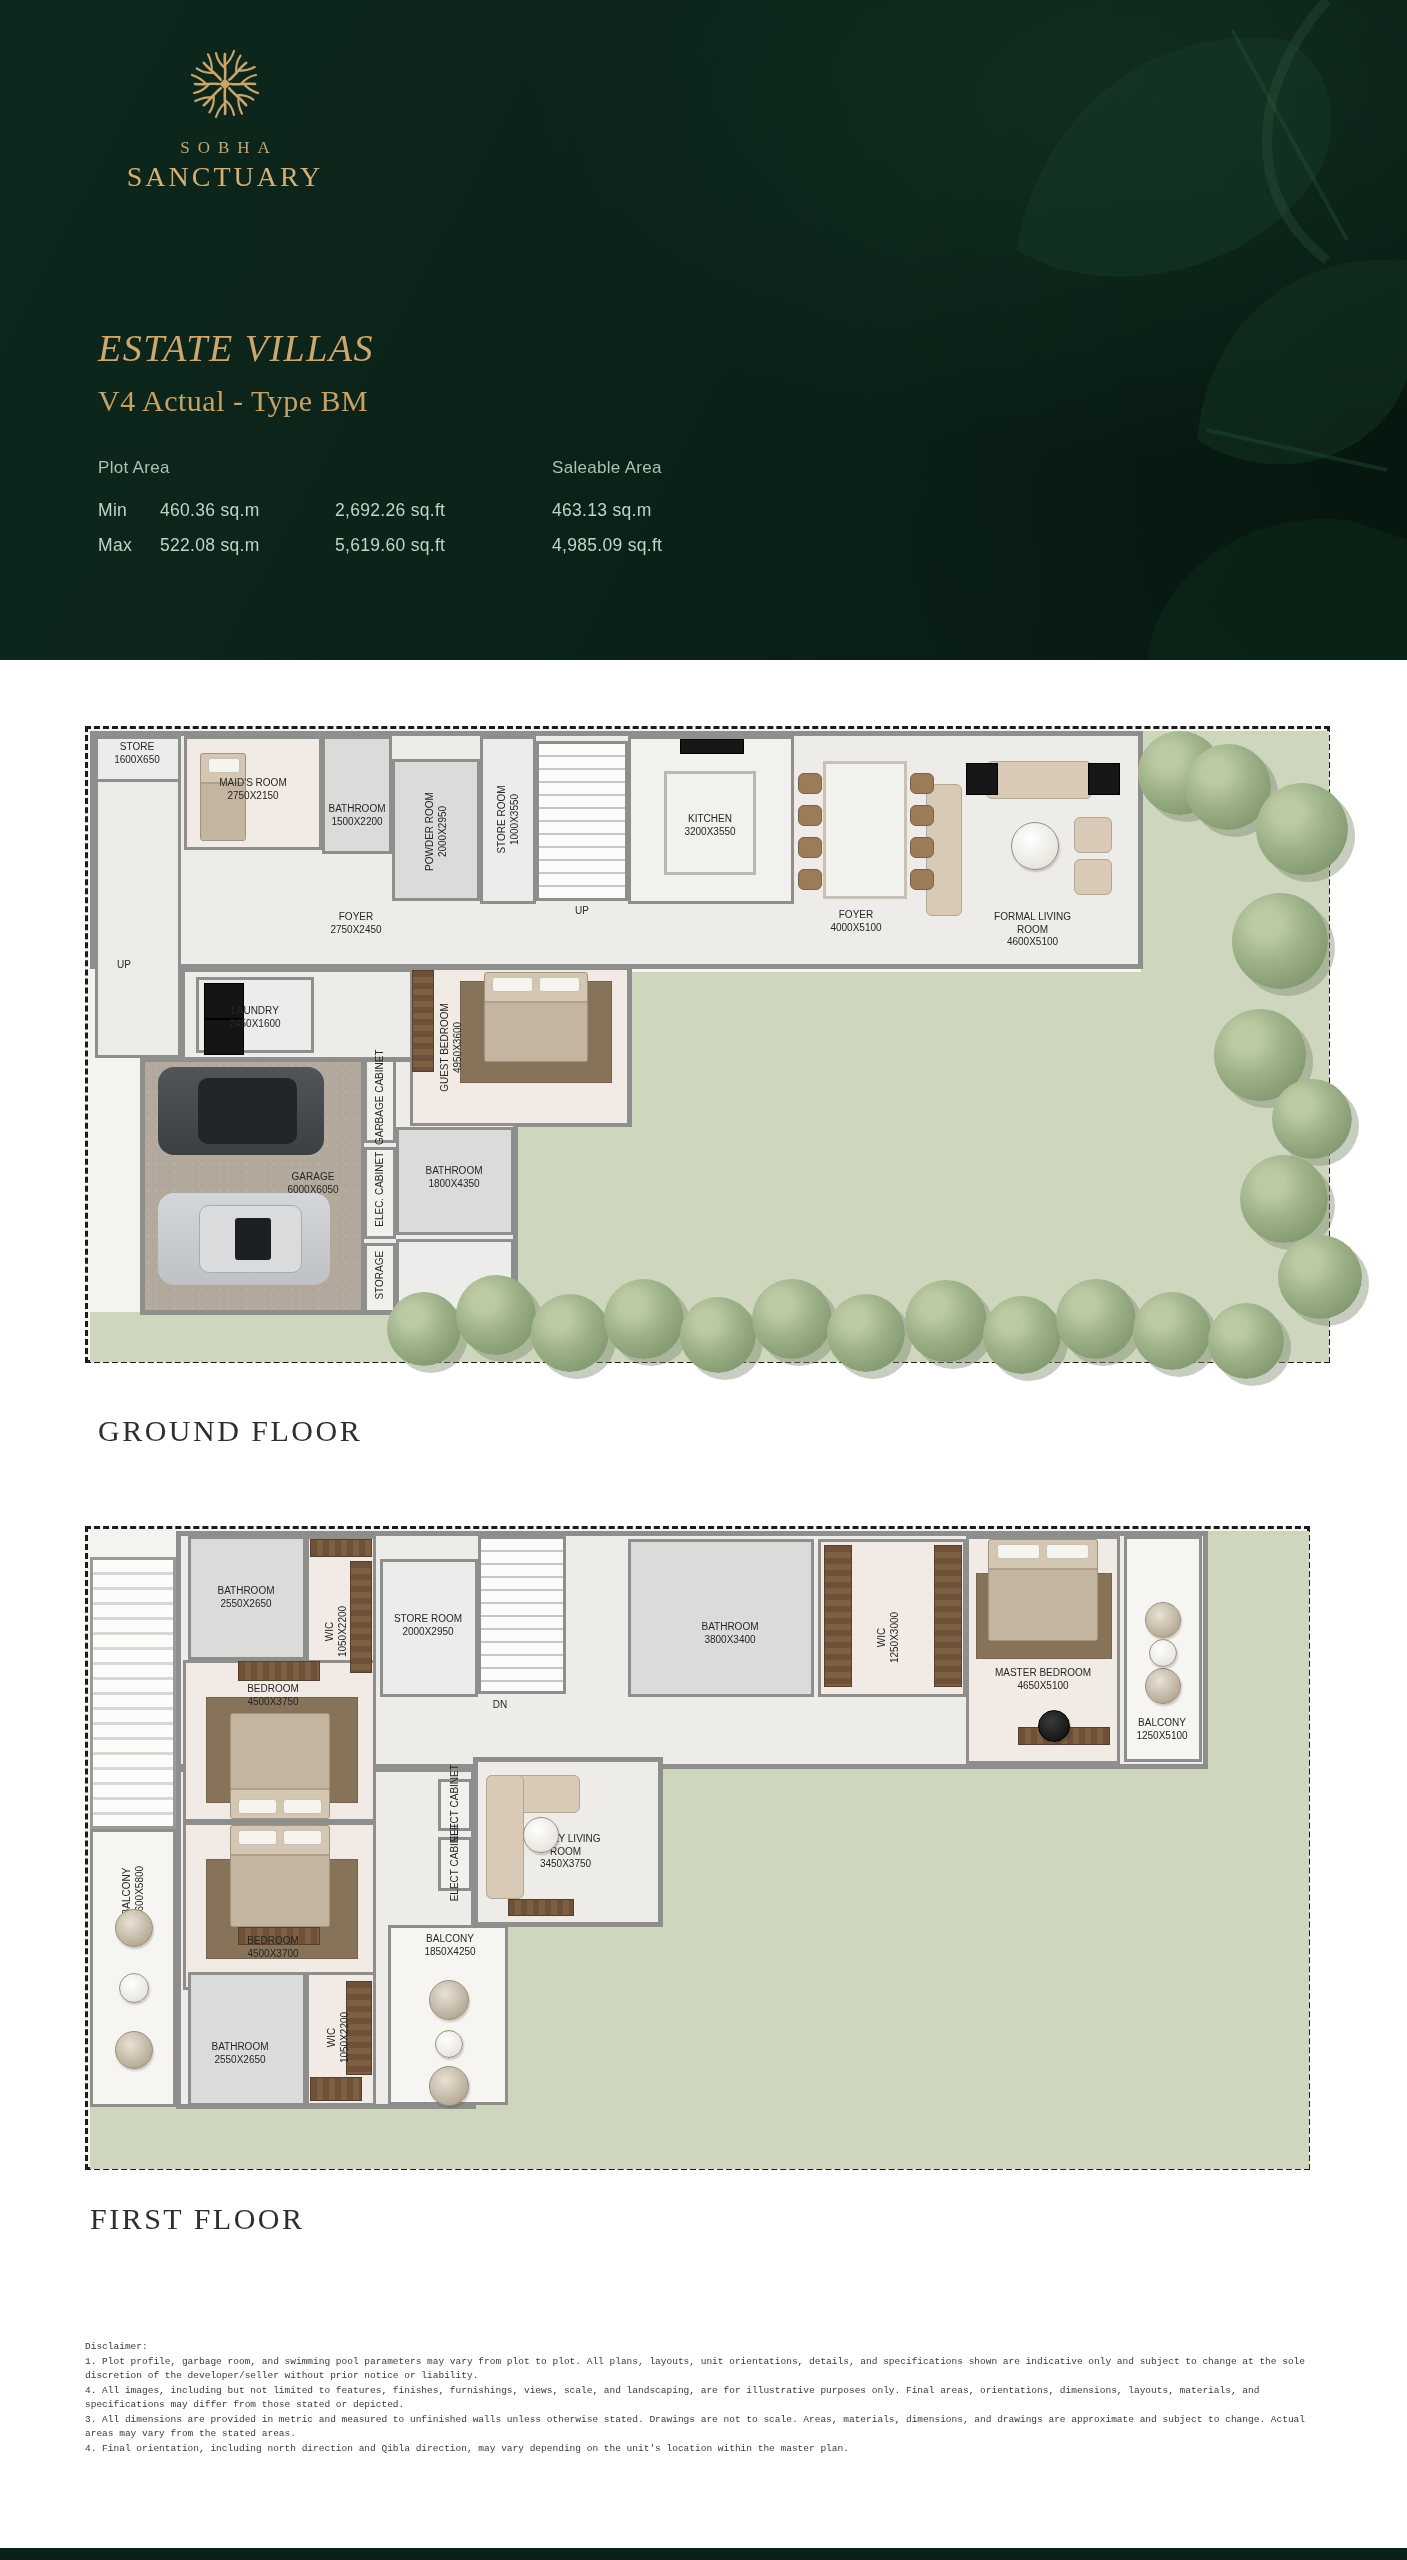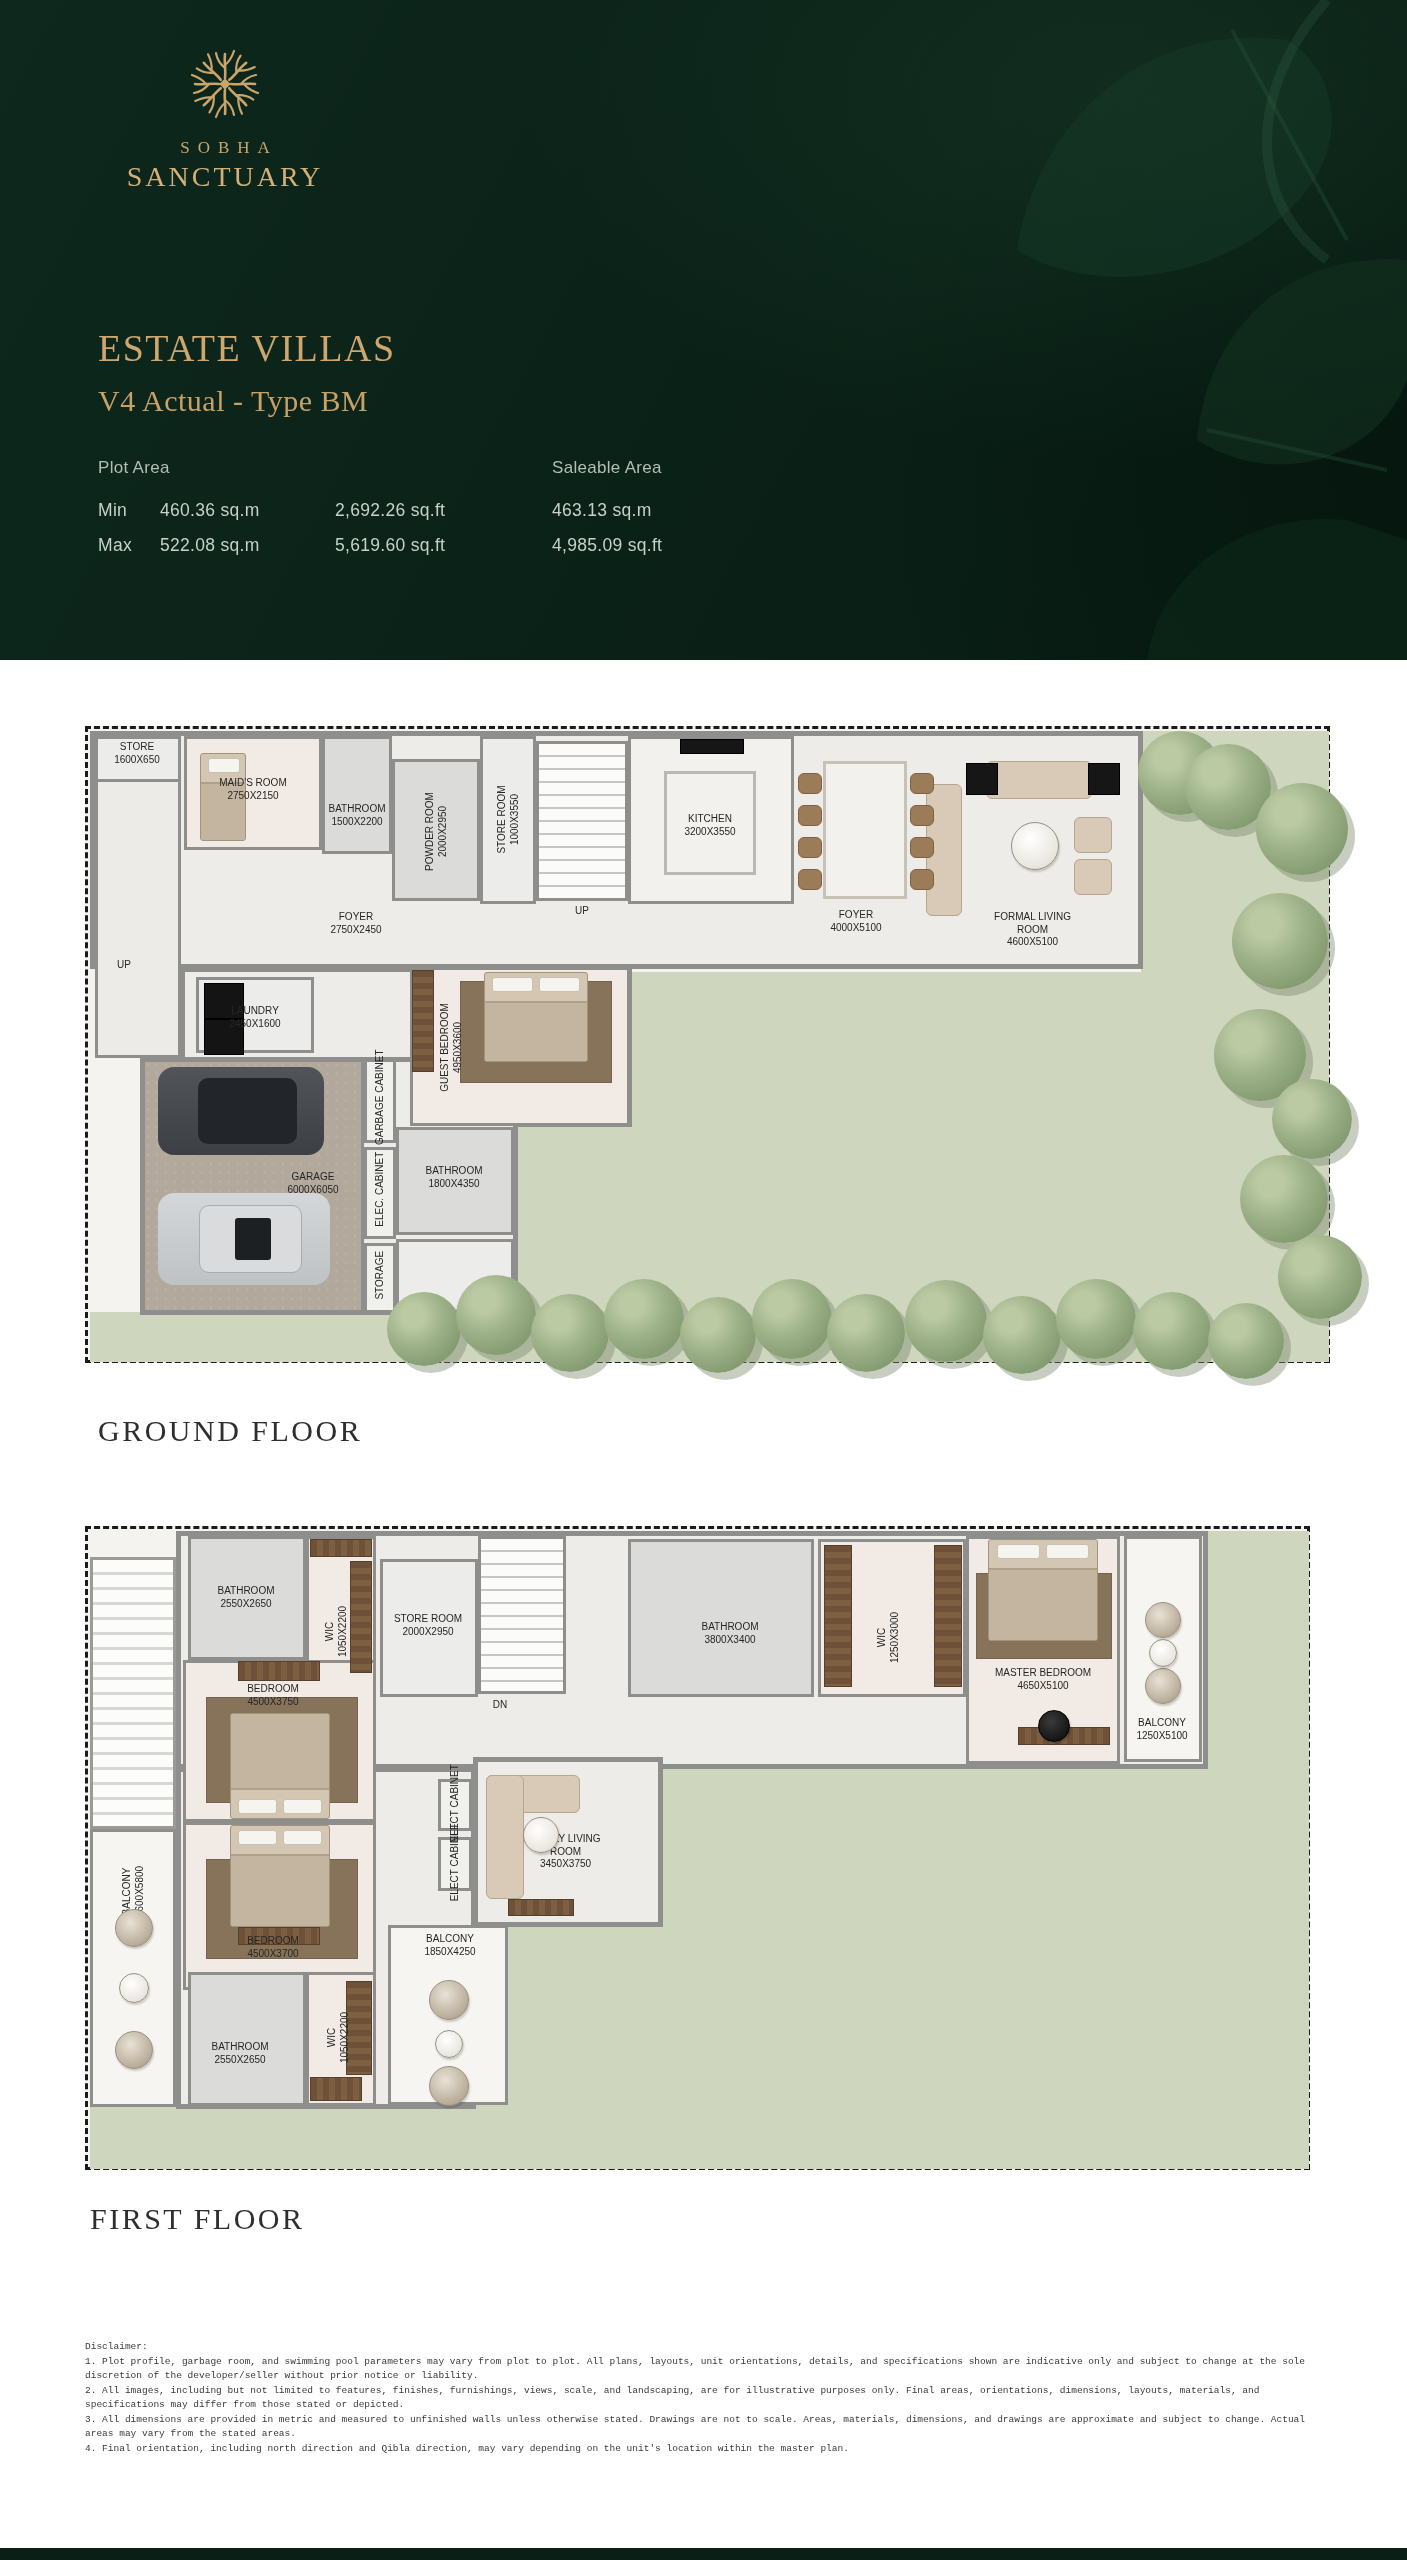--- a/index.html
+++ b/index.html
@@ -12,21 +12,21 @@
          radial-gradient(800px 800px at 102% 70%, rgba(4,20,13,.75), transparent 72%),
          linear-gradient(118deg,#0e281d 0%,#0b2218 45%,#081c13 100%);}
   .hdr svg.leaves{position:absolute;right:0;top:0;height:660px;width:760px;}
   .brand{position:absolute;left:85px;top:40px;width:280px;text-align:center;}
   .brand .lg{margin:0 auto;display:block;}
   .brand .nm1{font-family:"Liberation Serif",serif;font-size:17px;letter-spacing:8px;
               color:#c9a56c;margin-top:10px;padding-left:8px;}
   .brand .nm2{font-family:"Liberation Serif",serif;font-size:28px;letter-spacing:3px;
               color:#d4b078;margin-top:3px;}
   .htitle{position:absolute;left:98px;top:326px;font-family:"Liberation Serif",serif;
-          font-size:38px;letter-spacing:1.5px;color:#cda76f;}
+          font-size:38px;letter-spacing:1.5px;color:#cda76f;font-style:italic;}
   .hsub{position:absolute;left:98px;top:384px;font-family:"Liberation Serif",serif;
         font-size:30px;letter-spacing:.5px;color:#c7a167;}
   .alab{position:absolute;font-size:17px;color:#b2bfb5;letter-spacing:.3px;}
   .acell{position:absolute;font-size:17.5px;color:#c6d2c8;letter-spacing:.3px;}
   
   .plan{position:absolute;border:3px dashed #1b1b1b;background:#f4f3f0;box-sizing:border-box;}
   .lawn{position:absolute;background:#ced6bd;z-index:1;}
   .bld{position:absolute;background:#edece8;border:5px solid #8e8e8c;box-sizing:border-box;z-index:3;}
   .r{position:absolute;border:3px solid #8e8e8c;background:#ececea;box-sizing:border-box;z-index:4;}
   .r.bathf{background:#dbdbd9}.r.bedf{background:#f2eae4}.r.kitf{background:#f3f1ed}
@@ -326,19 +326,19 @@
       <div class="cir tbl" style="left: 347px; top: 501px; width: 26px; height: 26px;"></div>
       <div class="cir" style="left: 341px; top: 537px; width: 38px; height: 38px;"></div>
       <div class="cir tbl" style="left: 435px; top: 288px; width: 34px; height: 34px;"></div>
       <div class="cir dark" style="left: 950px; top: 181px; width: 30px; height: 30px;"></div>
     </div>
   <div class="floorlab" style="left:90px;top:2202px">FIRST FLOOR</div>
 
   <div class="disc">
     <div>Disclaimer:</div>
     <div>1. Plot profile, garbage room, and swimming pool parameters may vary from plot to plot. All plans, layouts, unit orientations, details, and specifications shown are indicative only and subject to change at the sole discretion of the developer/seller without prior notice or liability.</div>
-    <div>2. All images, including but not limited to features, finishes, furnishings, views, scale, and landscaping, are for illustrative purposes only. Final areas, orientations, dimensions, layouts, materials, and specifications may differ from those stated or depicted.</div>
+    <div>4. All images, including but not limited to features, finishes, furnishings, views, scale, and landscaping, are for illustrative purposes only. Final areas, orientations, dimensions, layouts, materials, and specifications may differ from those stated or depicted.</div>
     <div>3. All dimensions are provided in metric and measured to unfinished walls unless otherwise stated. Drawings are not to scale. Areas, materials, dimensions, and drawings are approximate and subject to change. Actual areas may vary from the stated areas.</div>
     <div>4. Final orientation, including north direction and Qibla direction, may vary depending on the unit's location within the master plan.</div>
   </div>
 
   <div class="botband"></div>
 </div>
 
 </body></html>

